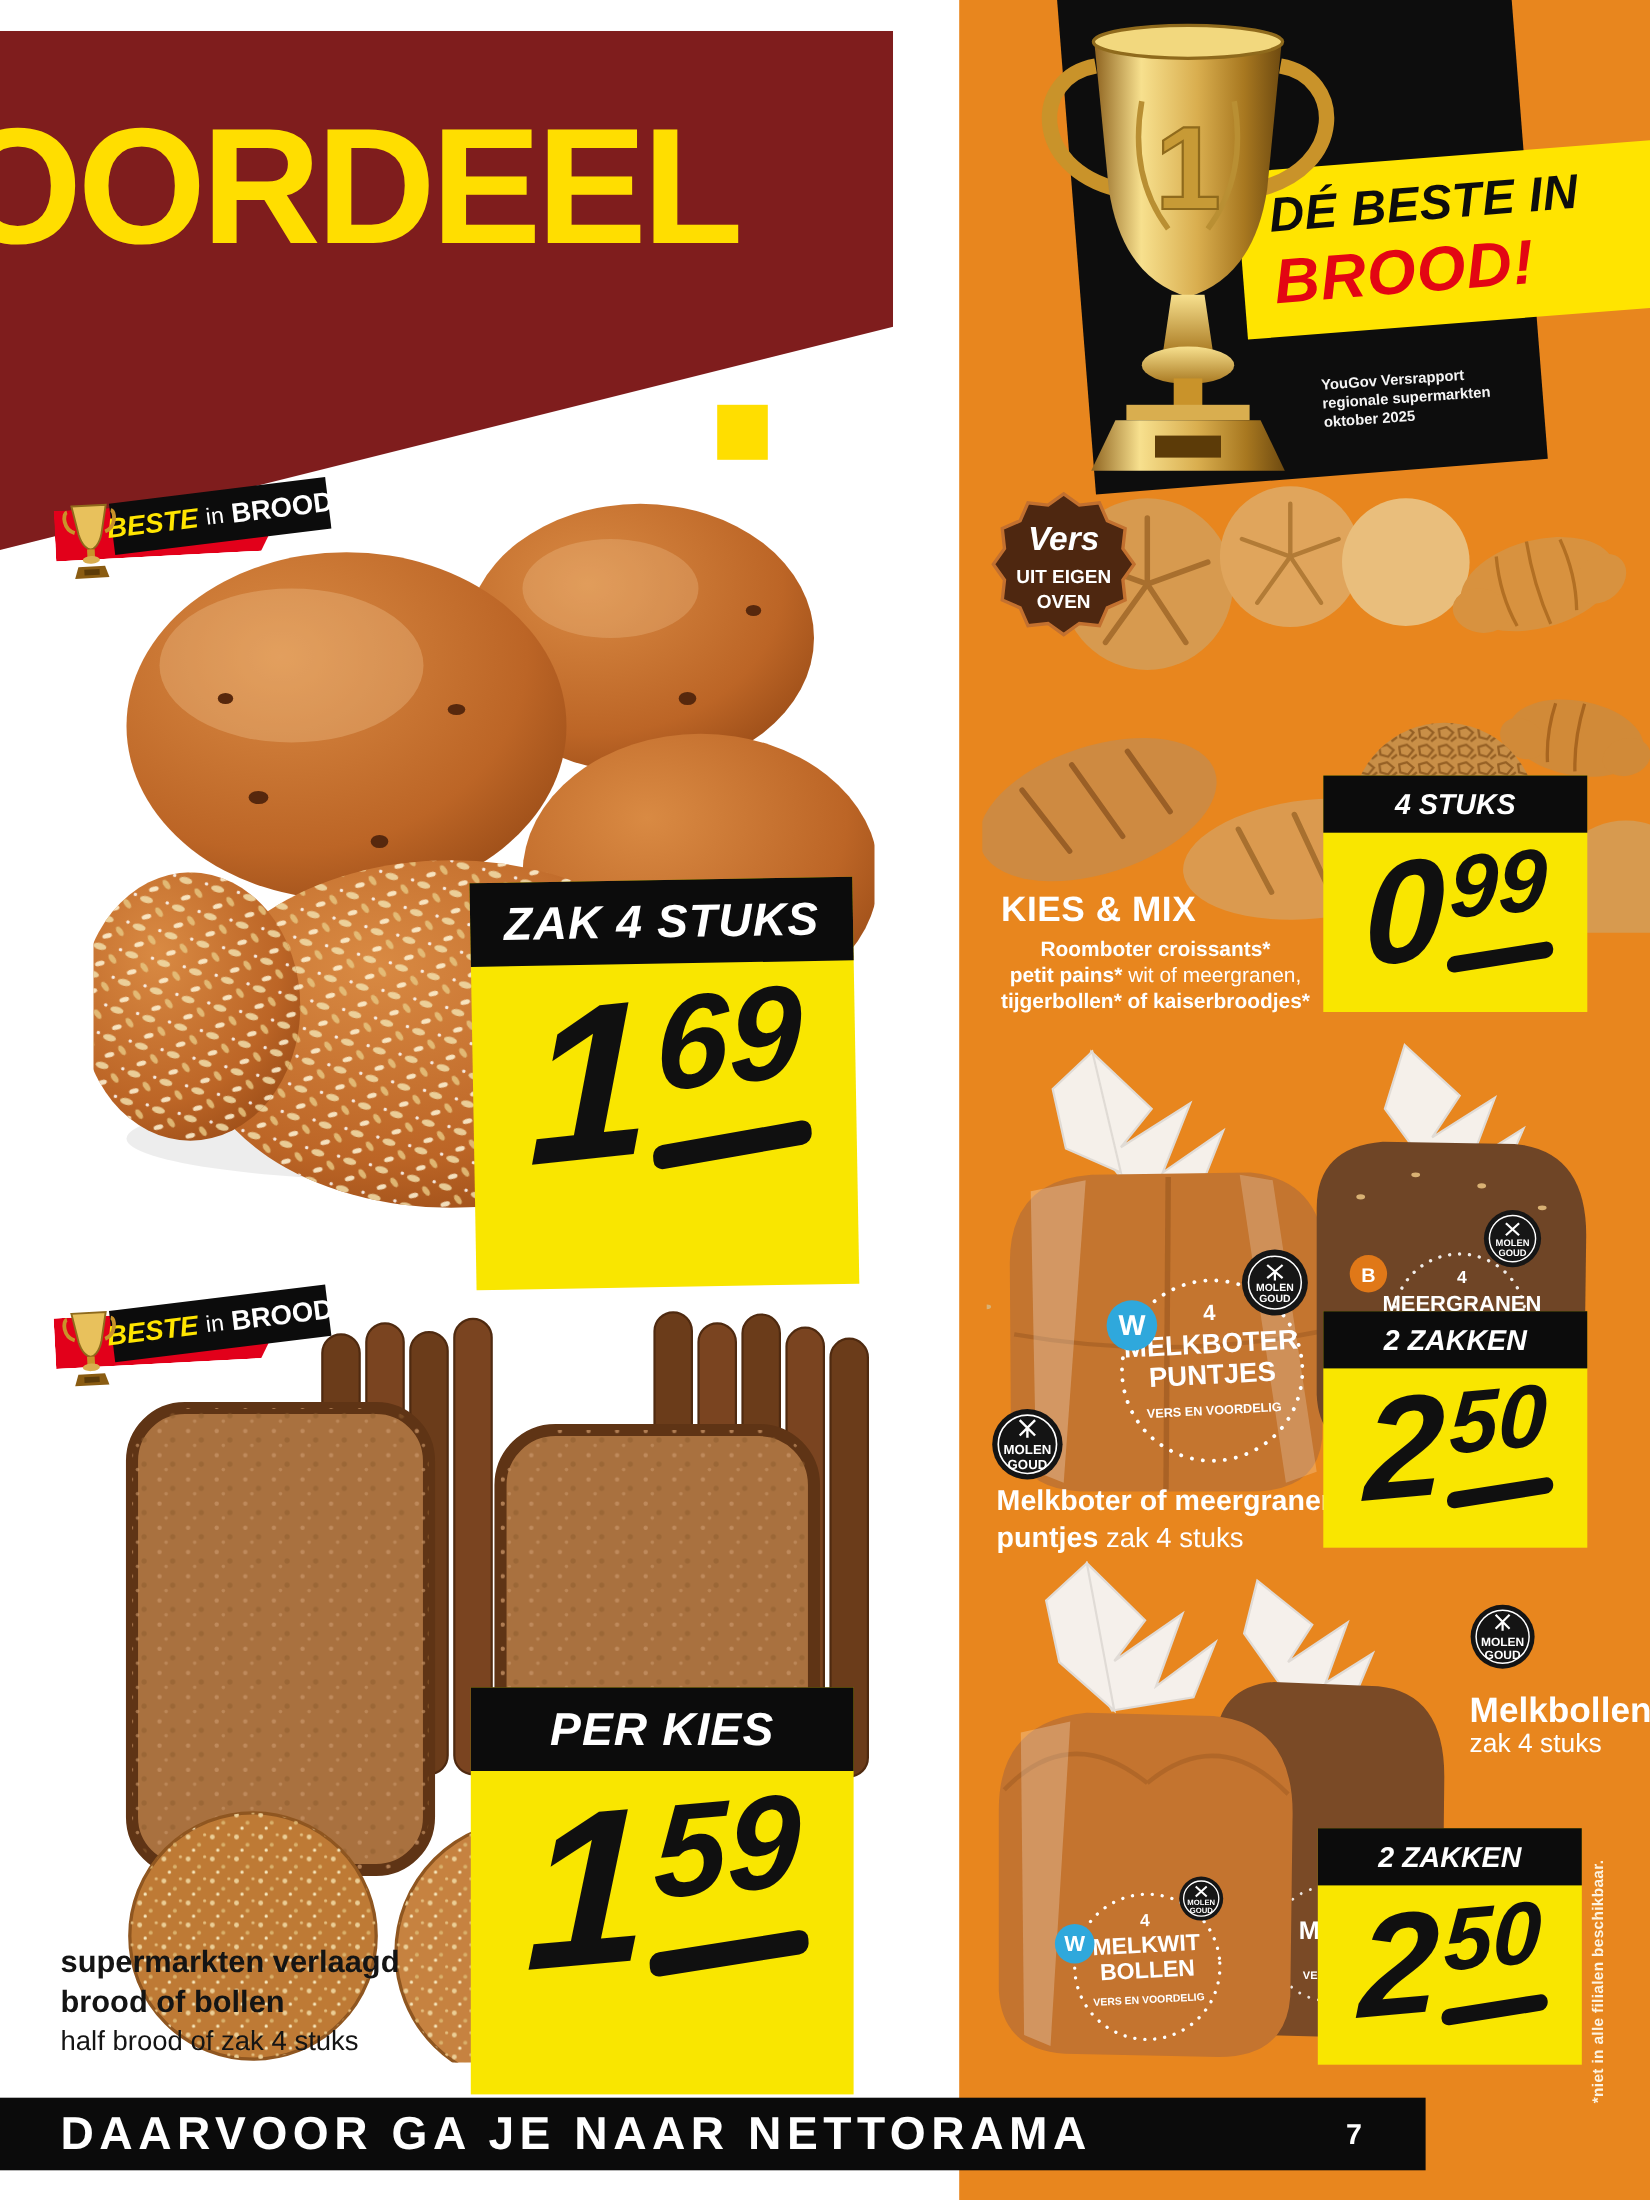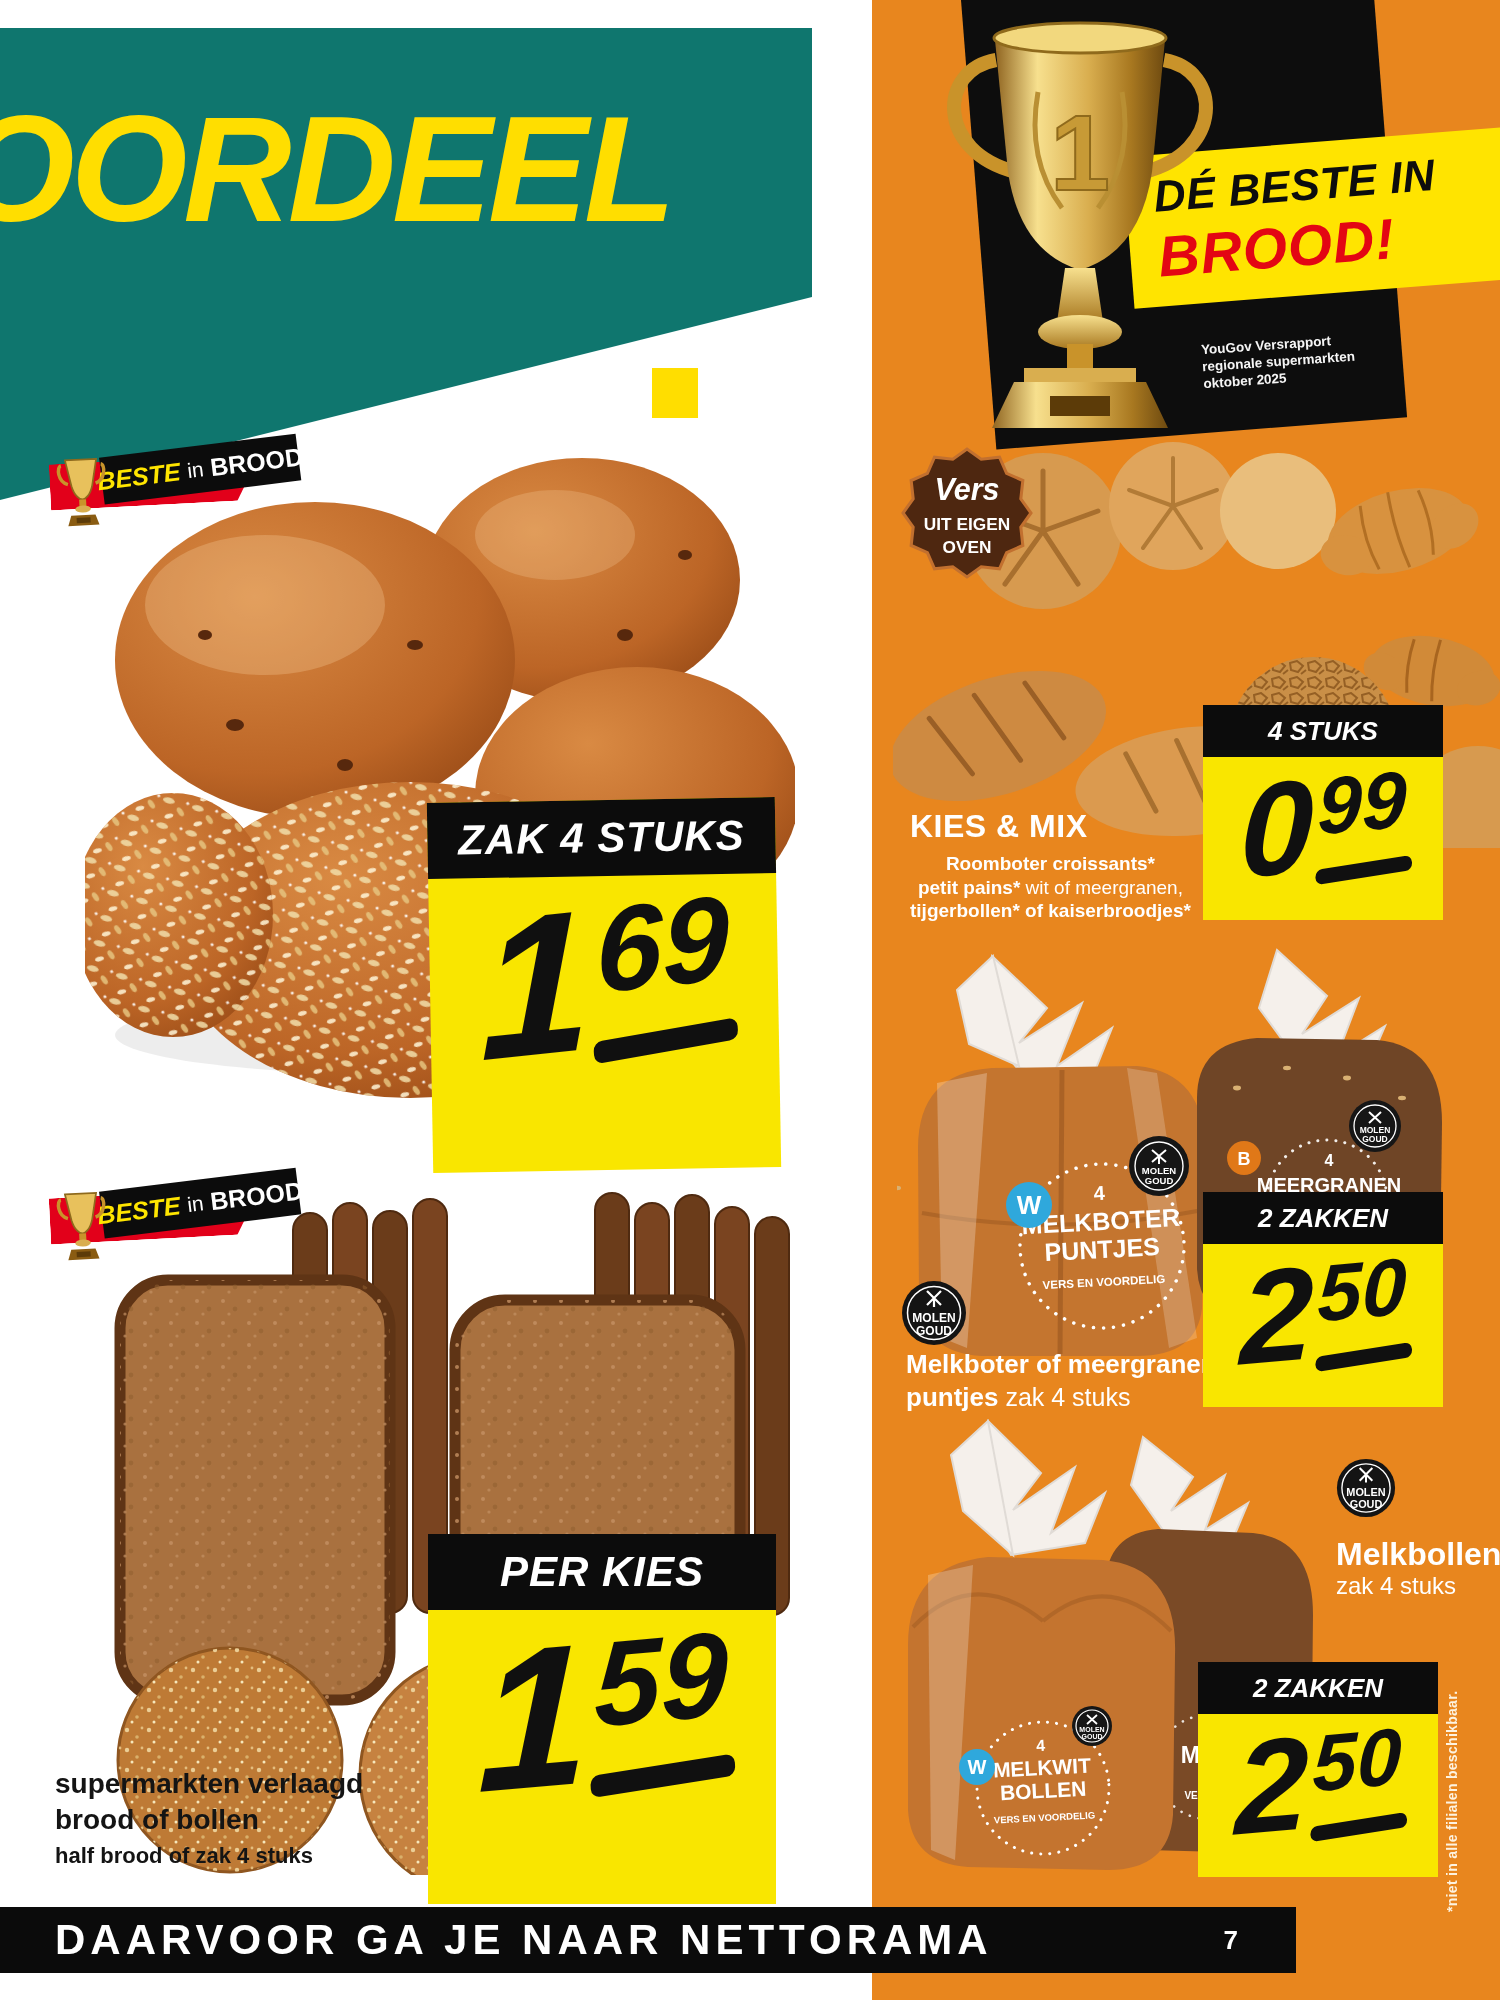--- a/index.html
+++ b/index.html
@@ -4,22 +4,22 @@
 <style>
   html,body{margin:0;padding:0;background:#888;}
   .page{position:relative;width:1500px;height:2000px;background:#ffffff;overflow:hidden;
         font-family:"Liberation Sans",sans-serif;margin:0 auto;}
   .abs{position:absolute;}
 
   
   .orange-col{left:872px;top:0;width:628px;height:2000px;background:#E8861E;}
 
   
-  .voordeel-band{left:0;top:28px;width:812px;height:472px;background:#0f766e;
-     clip-path:polygon(0 0,100% 0,100% 57%,0 100%);font-style:italic;}
+  .voordeel-band{left:0;top:28px;width:812px;height:472px;background:#7f1d1d;
+     clip-path:polygon(0 0,100% 0,100% 57%,0 100%);}
   .voordeel-text{position:absolute;left:-42px;top:66px;font-size:150px;line-height:1;
      font-weight:900;color:#FFDE00;letter-spacing:-4px;white-space:nowrap;}
   .yellow-sq{left:652px;top:368px;width:46px;height:50px;background:#FFDE00;}
 
   
   .award-panel{left:978px;top:-18px;width:412px;height:452px;background:#0D0D0D;transform:rotate(-4.5deg);}
   .award-banner{left:1128px;top:142px;width:380px;height:152px;background:#FFE400;transform:rotate(-4.5deg);
      display:flex;flex-direction:column;justify-content:center;padding-left:28px;box-sizing:border-box;}
   .award-l1{font-size:44px;font-weight:900;font-style:italic;color:#0D0D0D;letter-spacing:.5px;}
   .award-l2{font-size:57px;font-weight:900;font-style:italic;color:#E30613;margin-top:2px;letter-spacing:1px;}
@@ -55,21 +55,21 @@
   .tag-sm .th{height:52px;font-size:26px;}
   .tag-sm .tp{height:153px;padding-top:10px;}
   .tag-sm .eu{font-size:132px;line-height:.88;}
   .tag-sm .ce{font-size:80px;line-height:.9;margin-top:4px;margin-left:4px;position:relative;}
   .tag-sm .ce .bar{position:absolute;left:-1px;right:-7px;bottom:-38px;height:15px;background:#101010;
      border-radius:7px;transform:rotate(-4deg);}
 
   
   .cap-dark{color:#141414;}
   .cap-dark .bl{font-size:28px;font-weight:800;line-height:36px;}
-  .cap-dark .rl{font-size:22px;font-weight:700;line-height:36px;}
+  .cap-dark .rl{font-size:25px;font-weight:400;line-height:36px;}
   .cap-light{color:#ffffff;}
   .cap-light .bl{font-size:26px;font-weight:800;line-height:33px;}
   .cap-light .rl{font-size:25px;font-weight:400;}
 
   .kies-h{left:910px;top:808px;color:#fff;font-size:32px;font-weight:900;letter-spacing:.5px;}
   .kies-d{left:910px;top:852px;color:#fff;font-size:19px;line-height:23.5px;text-align:center;}
   .kies-d .b{font-weight:800;}
   .kies-d .r{font-weight:400;}
 
   .sidenote{left:1444px;top:1672px;height:240px;writing-mode:vertical-rl;transform:rotate(180deg);

